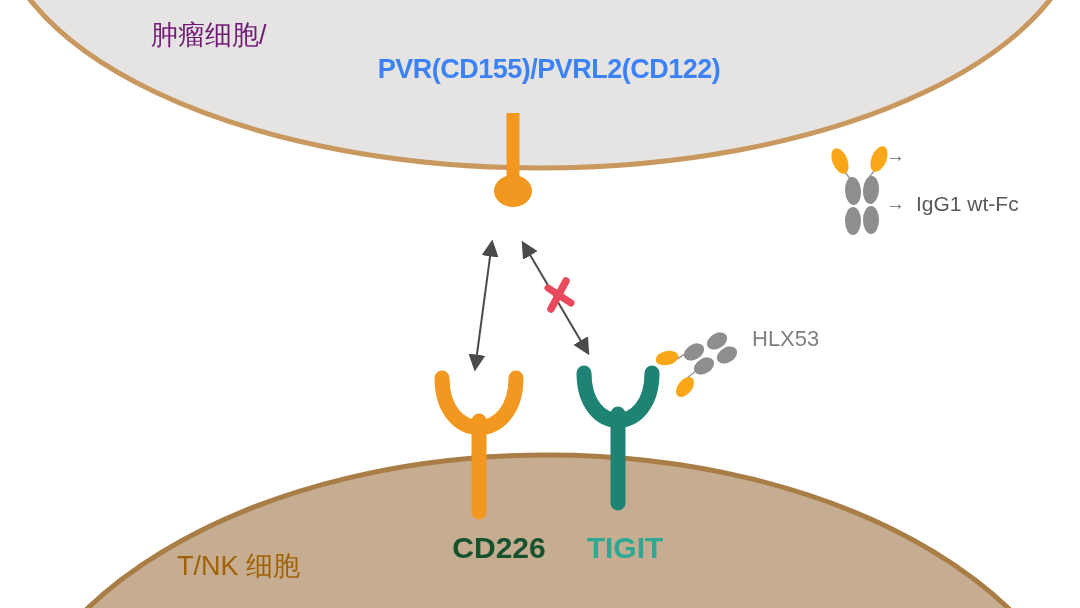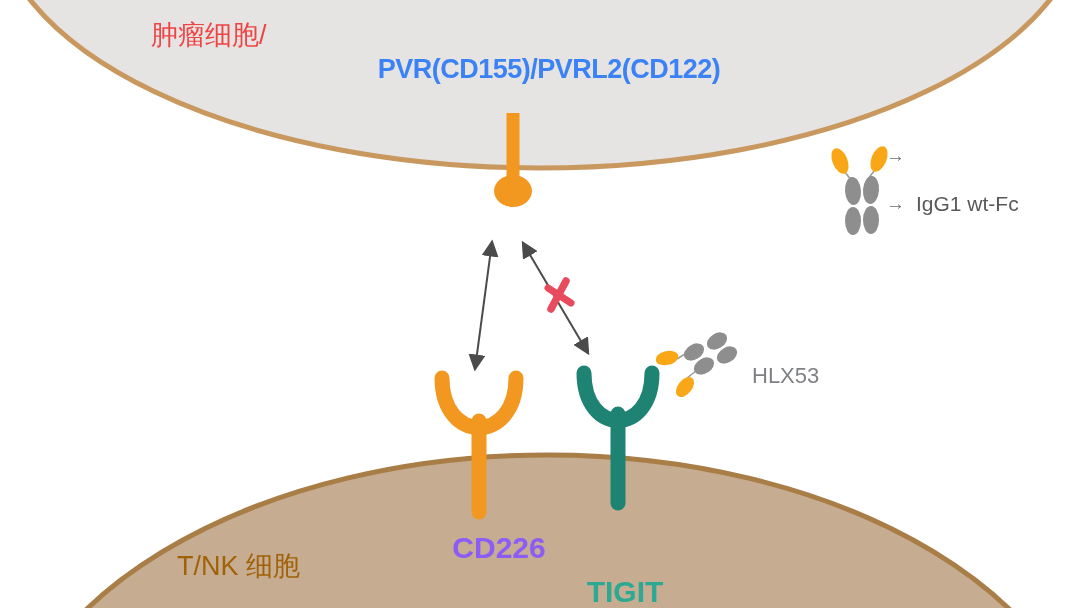--- a/index.html
+++ b/index.html
@@ -11,44 +11,43 @@
     position: relative;
     width: 1080px; height: 608px;
     overflow: hidden;
     background: #ffffff;
   }
   .stage svg { position: absolute; left: 0; top: 0; }
   .label { position: absolute; white-space: nowrap; }
   .tumor-label {
     left: 151px; top: 18px;
     font-size: 27px; line-height: 34px;
-    color: #ef4444;
+    color: #701a75;
   }
   .pvr-label {
     left: 549px; top: 54px;
     transform: translateX(-50%);
     font-size: 27px; font-weight: bold;
     color: #3b82f6; letter-spacing: -0.5px;
   }
   .hlx53-label {
     left: 752px; top: 326px;
-    font-size: 22px; color: #7E8083; margin-top: 37px;
+    font-size: 22px; color: #7E8083;
   }
   .cd226-label {
     left: 499px; top: 531px;
     transform: translateX(-50%);
     font-size: 30px; font-weight: bold;
-    color: #8b5cf6;
+    color: #14532d;
   }
   .tigit-label {
     left: 625px; top: 531px;
     transform: translateX(-50%);
     font-size: 30px; font-weight: bold;
     color: #2CA893;
-    margin-top: 44px;
   }
   .tnk-label {
     left: 177px; top: 548px;
     font-size: 27px; color: #a16207;
   }
   .legend-row {
     position: absolute; left: 886px;
     display: flex; align-items: center; gap: 11px;
     font-size: 21px; color: #58595B;
   }

